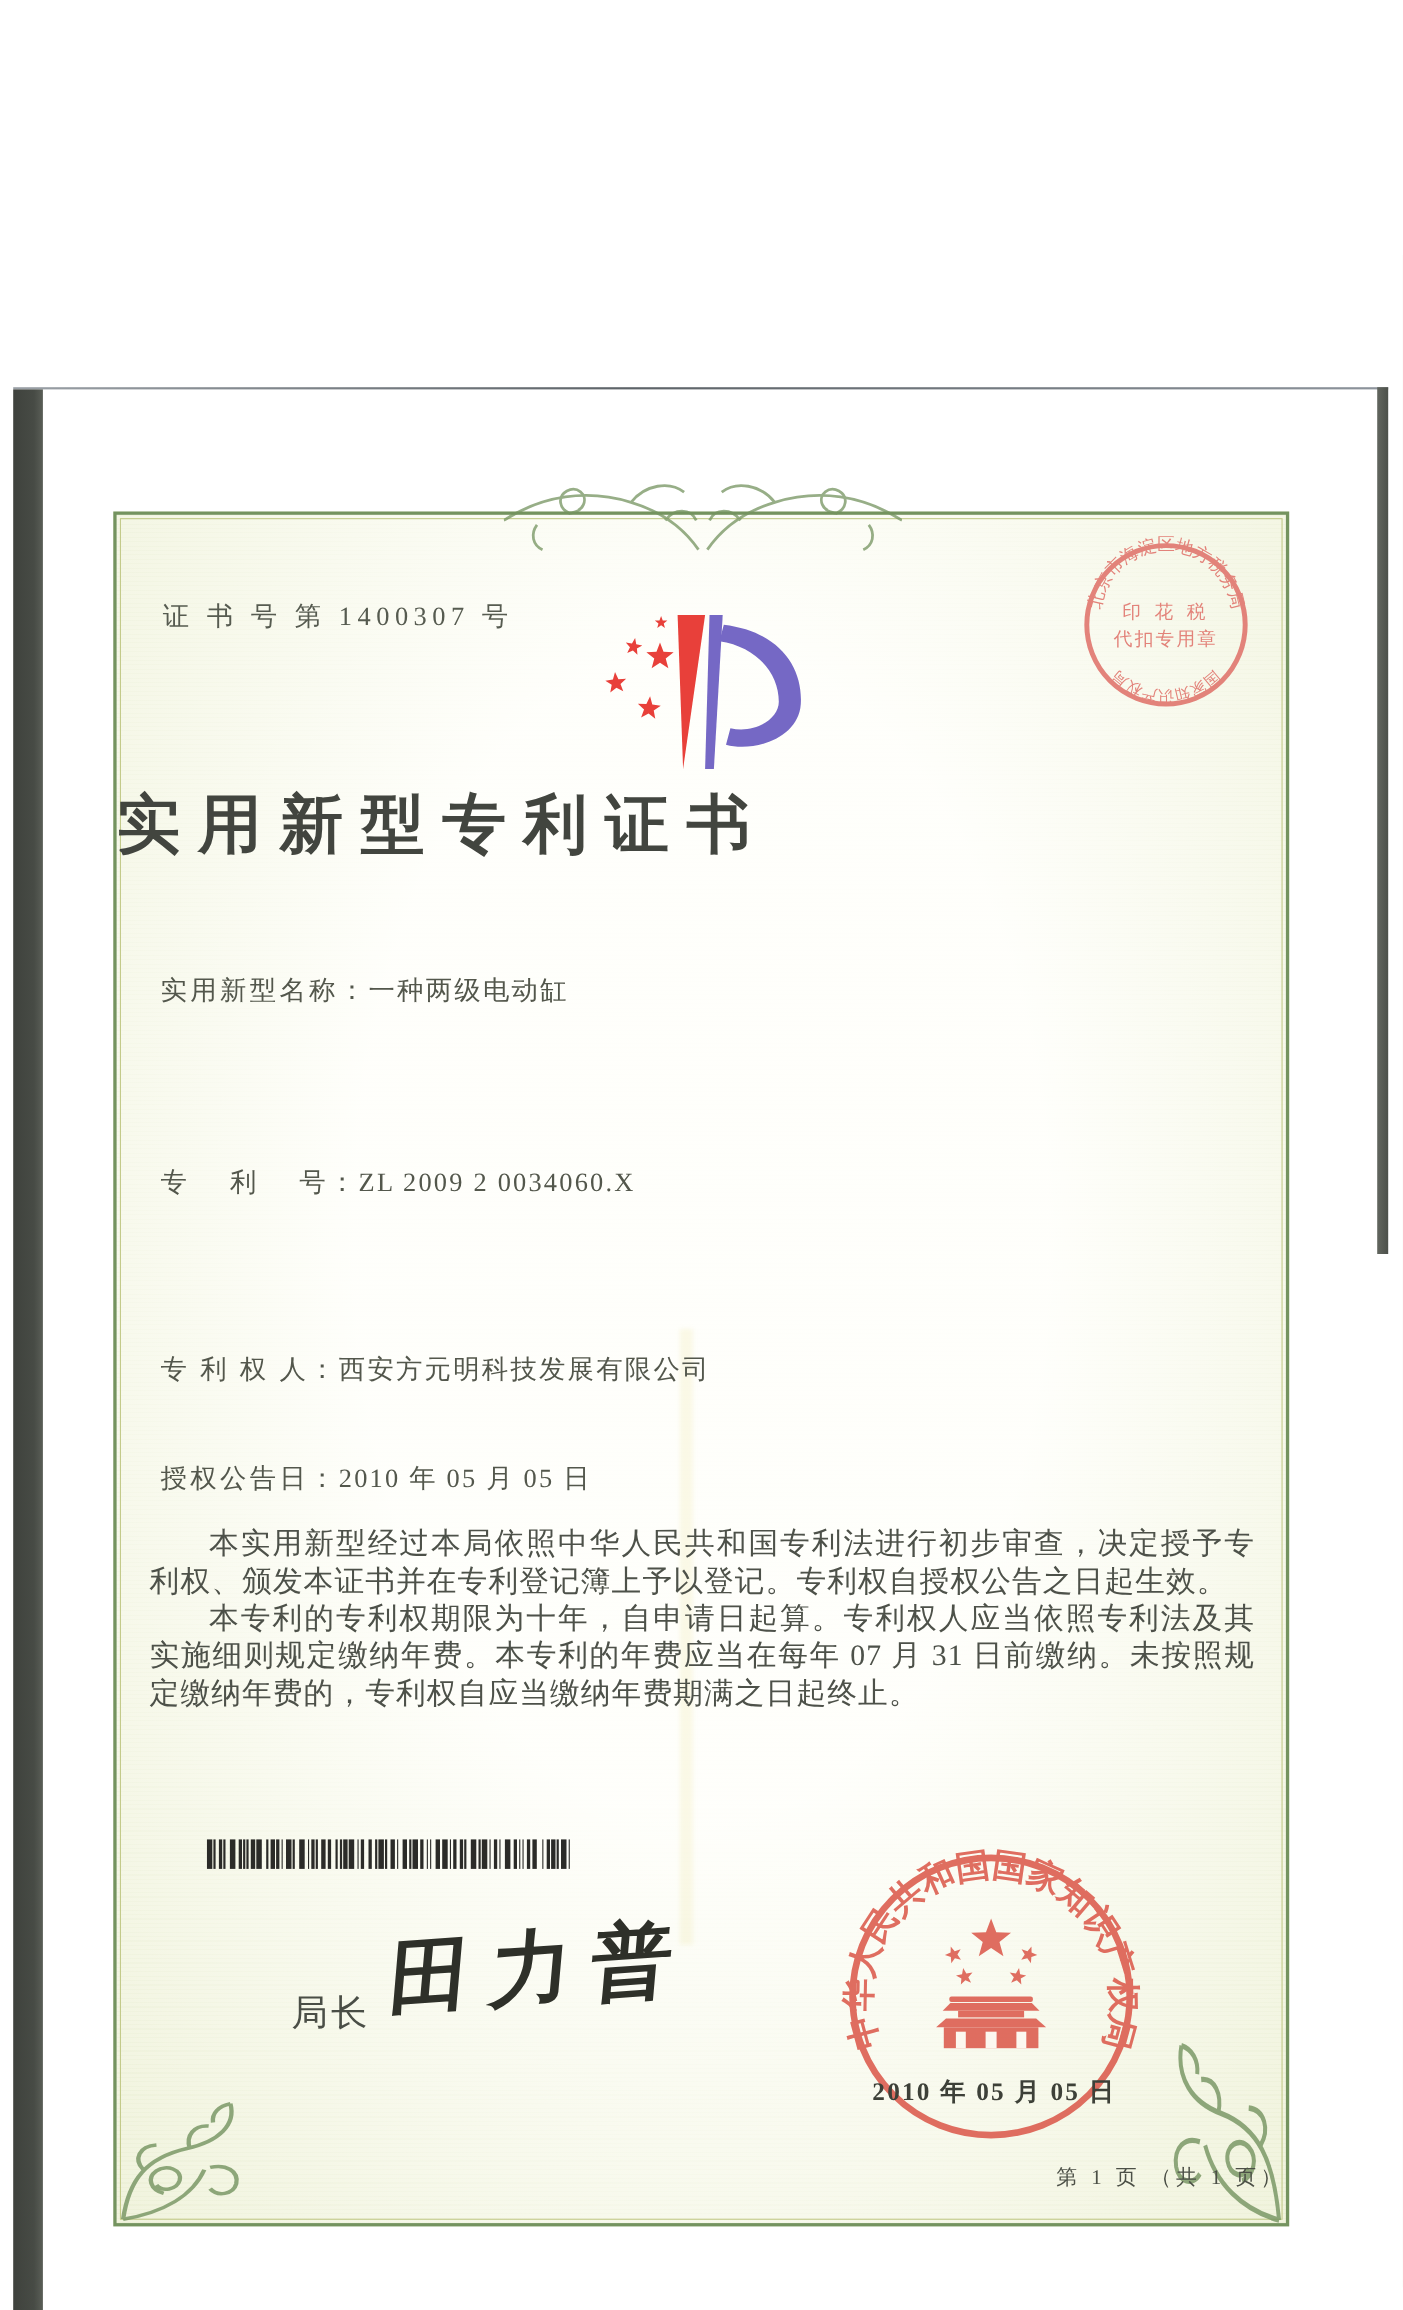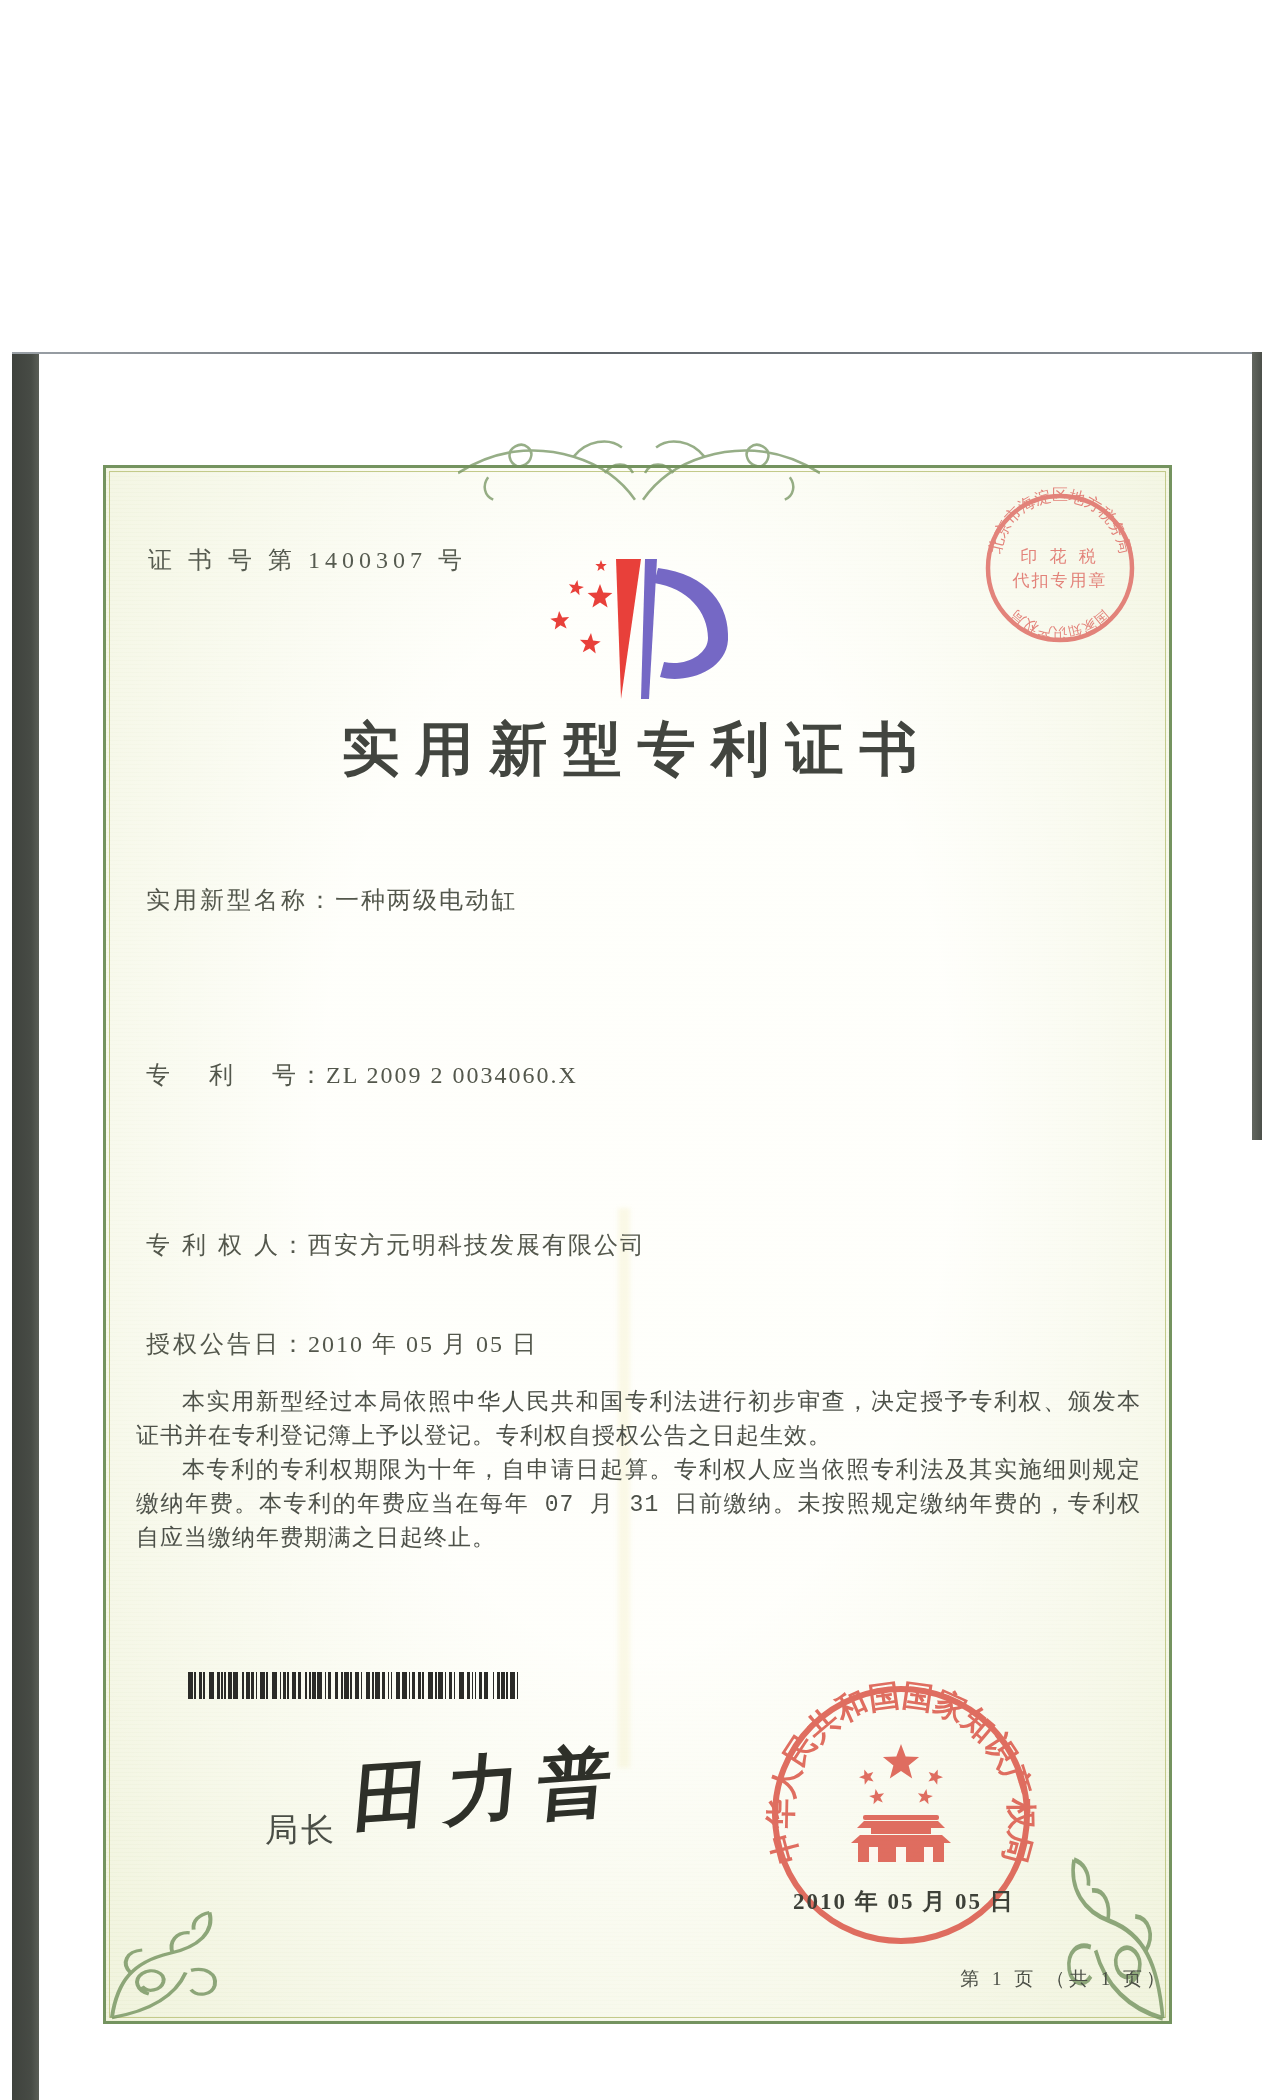--- a/index.html
+++ b/index.html
@@ -32,26 +32,26 @@
       radial-gradient(ellipse at 50% 42%, rgba(255,255,252,.95) 42%, rgba(236,240,212,.55) 100%),
       repeating-linear-gradient(180deg, rgba(188,203,148,.16) 0 1px, rgba(0,0,0,0) 1px 4px);
   }
   .frame::before{
     content:"";position:absolute;inset:3px;border:1px solid var(--frame-inner);pointer-events:none;
   }
   .scan-streak{position:absolute;left:512px;top:740px;width:12px;height:560px;
     background:rgba(232,219,140,.18);filter:blur(2px);}
   .cert-number{position:absolute;left:42px;top:76px;font-size:24px;letter-spacing:5px;color:#565b50;}
   .logo{position:absolute;left:440px;top:86px;width:190px;height:152px;}
-  .title{position:absolute;left:0;top:243px;width:100%;text-align:center;
+  .title{position:absolute;left:0;top:243px;width:100%;text-align:left;
     font-size:58px;font-weight:bold;letter-spacing:16px;color:var(--title-ink);}
   .field{position:absolute;left:40px;right:60px;font-size:24px;letter-spacing:2px;color:#53574c;white-space:nowrap;}
   .field .lab{letter-spacing:3px;}
-  .paras{position:absolute;left:30px;top:918px;width:1005px;font-size:23px;line-height:34px;
-    text-align:justify;color:#4d5149;font-family:Liberation Mono, monospace;}
+  .paras{position:absolute;left:30px;top:918px;width:1005px;font-size:27px;line-height:34px;
+    text-align:justify;color:#4d5149;}
   .paras p{margin:0;text-indent:2em;letter-spacing:1px;}
   .barcode{position:absolute;left:82px;top:1204px;width:368px;height:27px;overflow:hidden;white-space:nowrap;font-size:0;}
   .barcode span{display:inline-block;height:100%;background:#2b2b28;}
   .sig-title{position:absolute;left:159px;top:1340px;font-size:33px;letter-spacing:3px;color:#4a4e46;
     font-family:"Liberation Sans","DejaVu Sans",sans-serif;}
   .sig-name{position:absolute;left:248px;top:1282px;font-size:74px;font-weight:bold;color:#2e3029;
     letter-spacing:18px;transform:rotate(-4deg) skewX(-9deg);transform-origin:left center;white-space:nowrap;}
   .tax-stamp{position:absolute;left:868px;top:14px;width:172px;height:172px;opacity:.88;}
   .big-seal{position:absolute;left:655px;top:1207px;width:280px;height:280px;opacity:.92;}
   .seal-date{position:absolute;left:687px;top:1418px;width:230px;font-size:23px;font-weight:bold;

